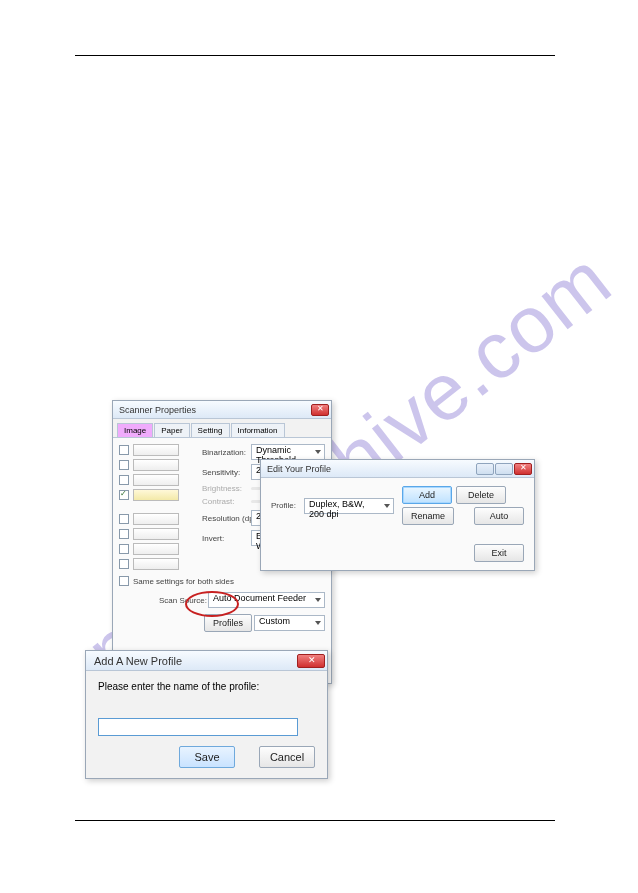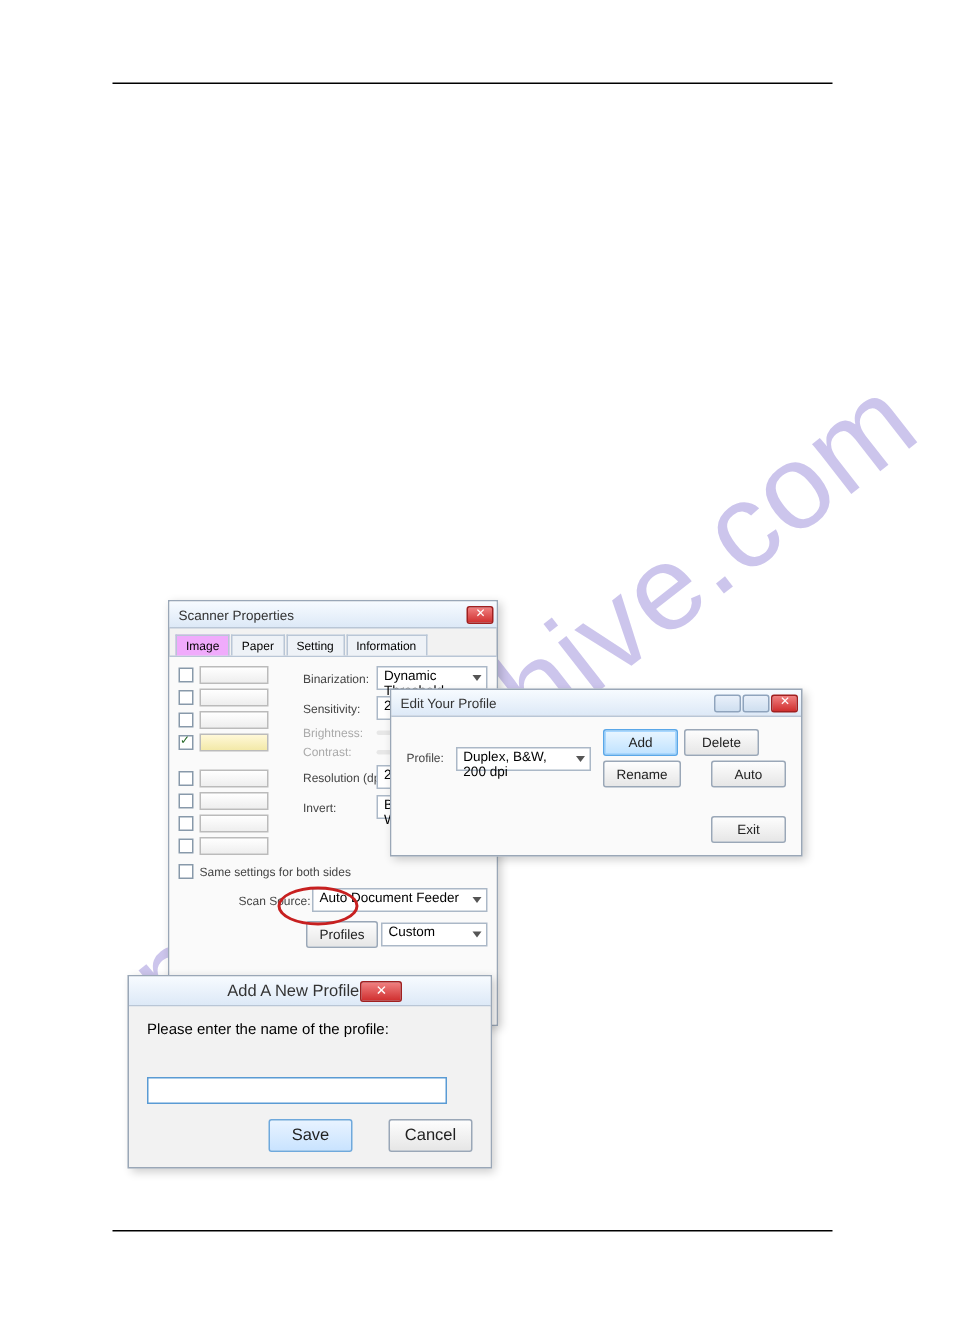--- a/index.html
+++ b/index.html
@@ -201,21 +201,21 @@
 
   
   .addprof {
     left: 85px; top: 650px;
     width: 243px;
   }
   .addprof .titlebar {
     height: 20px;
     font-size: 11px;
     padding-left:8px;
-    justify-content: center;
+    justify-content: space-between;
   }
   .addprof .winbtn.close {
     width:28px; height:14px;
   }
   .addprof .winbtn.close::after { left:10px; top:0; font-size:9px; }
   .addprof .dlg-body {
     padding: 10px 12px;
     font-size: 10px;
     background:#f2f2f2;
   }

